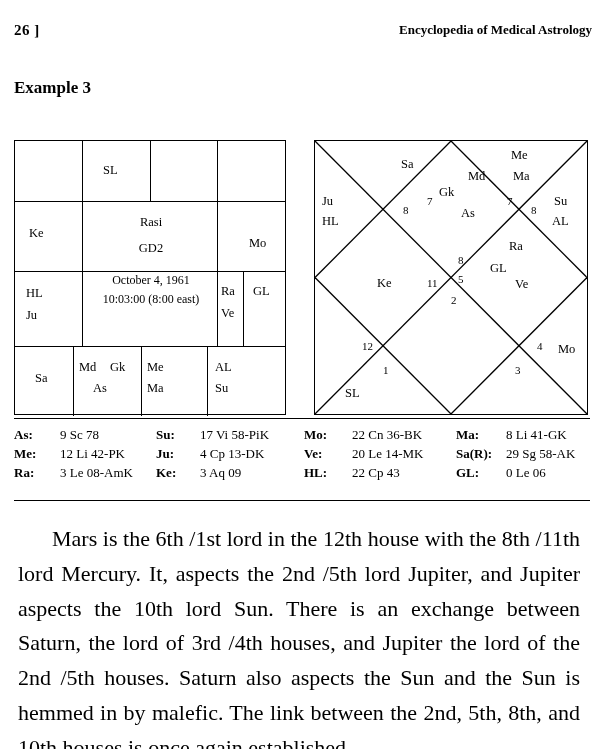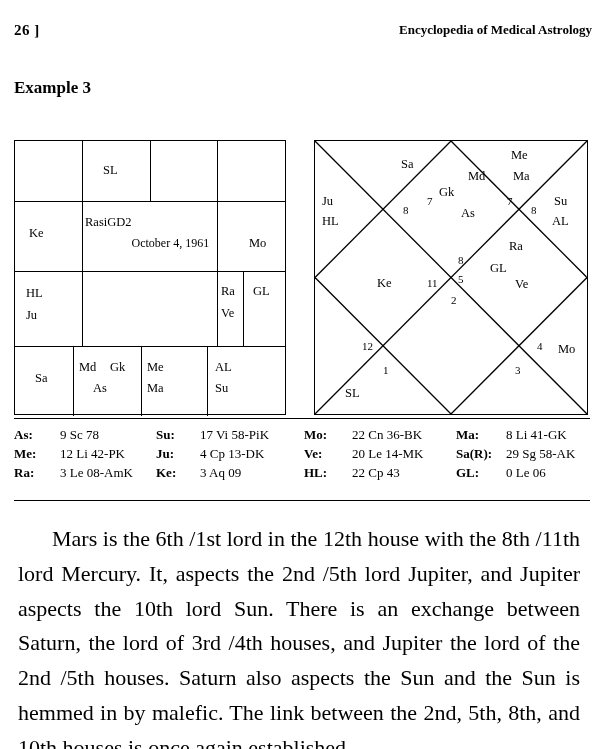--- a/index.html
+++ b/index.html
@@ -90,27 +90,28 @@
   .center-info {
     position: absolute;
     left: 70px;
     top: 66px;
     width: 132px;
     height: 140px;
     text-align: center;
     font-size: 12.5px;
     line-height: 1.45;
     display: flex;
+    flex-direction: column;
     justify-content: flex-start;
     padding-top: 6px;
     box-sizing: border-box;
   }
   .center-info .ci-line { margin-bottom: 1px; }
   .center-info .ci-gap { height: 7px; }
-  .center-info .ci-small { font-size: 12px; margin-top: 22px; }
+  .center-info .ci-small { font-size: 12px; }
 
   
   .bhava-chart {
     position: absolute;
     left: 300px;
     top: 0;
     width: 274px;
     height: 275px;
     border: 1.4px solid #000;
     box-sizing: border-box;
@@ -219,20 +220,21 @@
       <div class="cellbox" style="left:200px; top:219px;">AL</div>
       <div class="cellbox" style="left:200px; top:240px;">Su</div>
 
       <div class="center-info">
         <div class="ci-line">Rasi</div>
         <div class="ci-gap"></div>
         <div class="ci-line">GD2</div>
         <div class="ci-gap"></div>
         <div class="ci-gap"></div>
         <div class="ci-line ci-small">October 4, 1961</div>
+        <div class="ci-line ci-small">10:03:00 (8:00 east)</div>
       </div>
     </div>
 
     <div class="bhava-chart">
       <svg width="272" height="273" viewBox="0 0 272 273">
         <g stroke="#000" stroke-width="1.3" fill="none">
 
           <line x1="0" y1="0" x2="272" y2="273"></line>
           <line x1="272" y1="0" x2="0" y2="273"></line>
 

